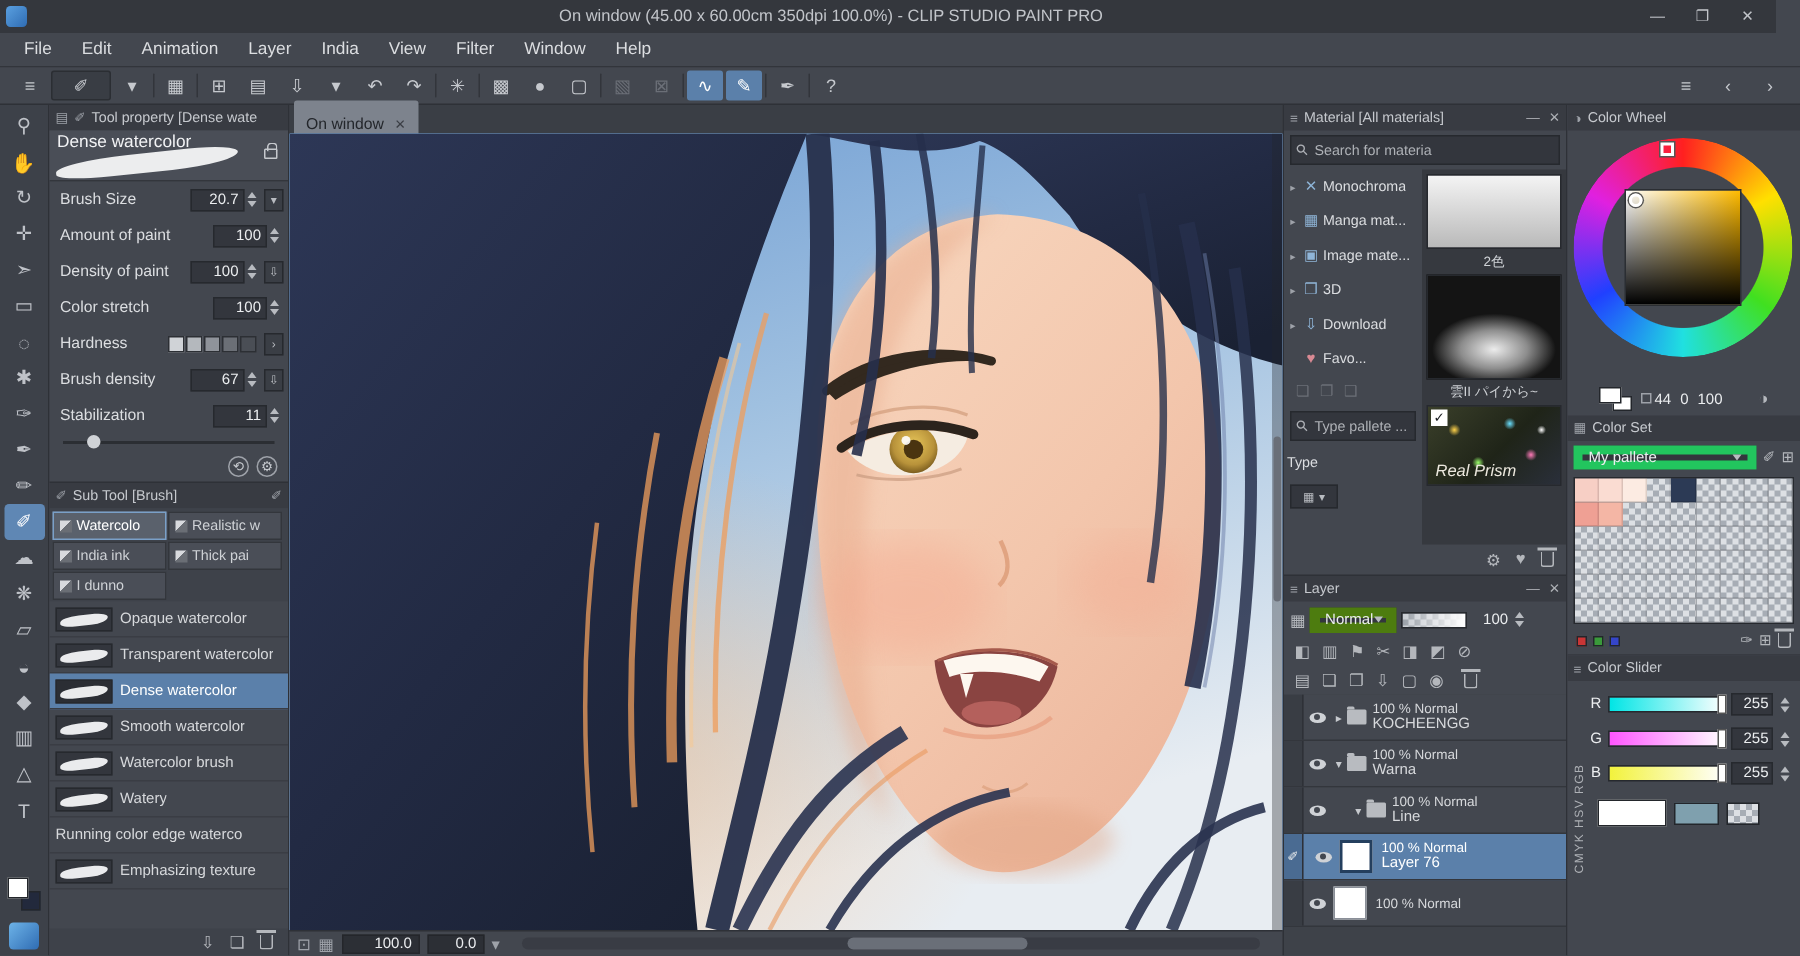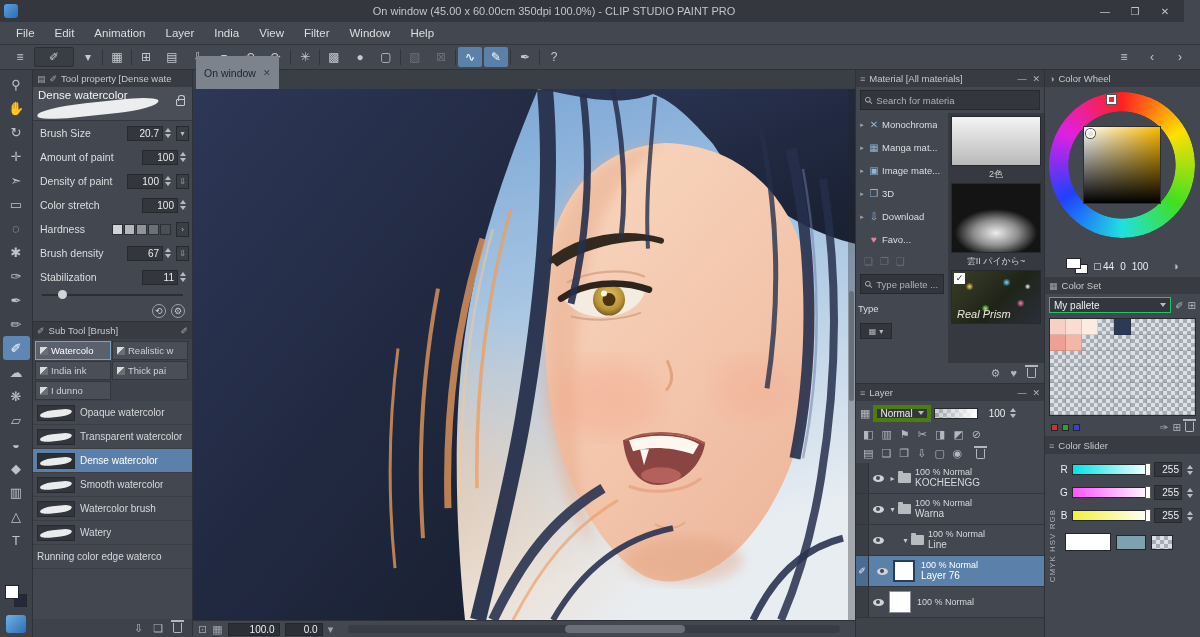--- a/index.html
+++ b/index.html
@@ -73,21 +73,21 @@
 .st-item.sel{background:#5b80aa;color:#fff}
 .st-thumb{width:38px;height:16px;background:#33363d;border:1px solid #26292e;position:relative;overflow:hidden;flex:none}
 .st-thumb .stroke{position:absolute;left:2px;top:4px;width:32px;height:7px;opacity:.95}
 .st-item.sel .st-thumb{background:#2b2e34}
 .st-label{font-size:10px;white-space:nowrap;overflow:hidden}
 #st-foot{height:18px;display:flex;align-items:center;justify-content:flex-end;gap:10px;padding:0 10px;flex:none;background:#3e424a;color:#b4b7bc;font-size:11px}
 
 
 #canvascol{flex:1;display:flex;flex-direction:column;min-width:0}
 #canvas-tabs{height:19px;background:#3a3e45;display:flex;align-items:flex-end;padding-left:3px;flex:none}
-.canvas-tab{height:33px;background:#7d838d;color:#23262b;display:flex;align-items:center;gap:7px;padding:0 8px;font-size:10.5px;border-radius:2px 2px 0 0}
+.canvas-tab{height:22px;background:#7d838d;color:#23262b;display:flex;align-items:flex-end;gap:7px;padding:0 8px;font-size:10.5px;border-radius:2px 2px 0 0}
 .canvas-tab .x{font-size:9px;color:#3a3d44}
 #canvas-wrap{flex:1;position:relative;overflow:hidden;background:#6d9bd2}
 #canvas-wrap svg{position:absolute;inset:0;width:100%;height:100%}
 #vscroll{position:absolute;right:0;top:0;bottom:0;width:7px;background:rgba(35,38,43,.35)}
 #vscroll .thumb{position:absolute;top:38%;height:110px;left:1px;right:1px;background:#6a6f78;border-radius:3px}
 #canvas-status{height:17px;background:#43474f;display:flex;align-items:center;gap:5px;padding:0 5px;border-top:1px solid #2e3137;flex:none}
 .cs-ico{color:#9ea2a9;font-size:11px}
 .cs-field{background:#2c2f35;border:1px solid #24262b;color:#eceef0;font-size:10px;padding:0 4px;height:13px;display:flex;align-items:center;justify-content:flex-end}
 #hscroll{flex:1;height:8px;background:rgba(35,38,43,.3);border-radius:4px;margin:0 10px;position:relative}
 #hscroll .thumb{position:absolute;left:44%;width:120px;top:0;bottom:0;background:#6a6f78;border-radius:4px}
@@ -125,21 +125,21 @@
 .icon-trash{position:relative;width:9px;height:10px;border:1px solid #b4b7bc;border-top:none;border-radius:0 0 2px 2px;display:inline-block}
 .icon-trash::before{content:"";position:absolute;left:-3px;top:-3px;width:13px;height:2px;background:#b4b7bc}
 .icon-folder{width:13px;height:10px;background:#b8bbc0;border-radius:1px;position:relative;display:inline-block;flex:none}
 .icon-folder::before{content:"";position:absolute;left:0;top:-2px;width:5px;height:2px;background:#b8bbc0;border-radius:1px 1px 0 0}
 .icon-eye{width:11px;height:7px;background:#cfd2d6;border-radius:50%;display:inline-block;position:relative}
 .icon-eye::after{content:"";position:absolute;left:3.5px;top:1.5px;width:4px;height:4px;border-radius:50%;background:#43474f}
 
 #layerpanel{flex:1;display:flex;flex-direction:column;min-height:0;border-top:1px solid #2e3137}
 #layer-controls{height:24px;display:flex;align-items:center;gap:3px;padding:0 4px;flex:none}
 .lc-combine{font-size:11px;color:#b4b7bc}
-.lc-blend{width:58px;height:17px;background:#33363d;border:4px solid #4d7c0f;display:flex;align-items:center;justify-content:space-between;padding:0 3px;font-size:10px;color:#eceef0}
+.lc-blend{width:58px;height:17px;background:#33363d;border:7px solid #4d7c0f;display:flex;align-items:center;justify-content:space-between;padding:0 3px;font-size:10px;color:#eceef0}
 .caret{width:0;height:0;border-left:3px solid transparent;border-right:3px solid transparent;border-top:4px solid #b8bbc0}
 .lc-opacity{width:44px;height:11px;border:1px solid #26292e;background:linear-gradient(90deg,rgba(255,255,255,0),#fff),conic-gradient(#9aa0a8 25%,#c8ccd2 0 50%,#9aa0a8 0 75%,#c8ccd2 0);background-size:100% 100%,8px 8px}
 .lc-val{width:24px;text-align:right;font-size:10px;color:#eceef0}
 .layer-iconrow{height:19px;display:flex;align-items:center;gap:8px;padding:0 7px;color:#b4b7bc;font-size:11px;flex:none}
 #layer-list{flex:1;overflow:hidden;background:#3e4249}
 .layer-row{height:31px;display:flex;align-items:center;border-bottom:1px solid #33363c;background:#43474f}
 .layer-row.sel{background:#5b80aa;color:#fff}
 .lr-c1{width:13px;height:100%;background:#393d44;border-right:1px solid #2e3137;display:flex;align-items:center;justify-content:center;font-size:9px;color:#eceef0;flex:none}
 .layer-row.sel .lr-c1{background:#4a6b92}
 .lr-eye{width:18px;display:flex;justify-content:center;flex:none}
@@ -165,21 +165,21 @@
 .sv-marker{position:absolute;left:37px;top:37px;width:9px;height:9px;border-radius:50%;border:2px solid #fff;box-shadow:0 0 0 1px #555}
 #cw-values{height:22px;display:flex;align-items:center;gap:6px;padding:0 21px;flex:none;font-size:10px;color:#eceef0}
 .swpair{position:relative;width:22px;height:16px;flex:none}
 .swpair .a{position:absolute;left:0;top:0;width:15px;height:11px;background:#fff;border:1px solid #23262b;z-index:2}
 .swpair .b{position:absolute;right:0;bottom:0;width:13px;height:10px;background:#fff;border:1px solid #23262b}
 .cw-sq{width:7px;height:7px;border:1px solid #9ea2a9;display:inline-block;margin-right:2px}
 #cw-values .half{margin-left:auto;color:#b4b7bc;font-size:11px}
 
 #colorset{flex:none;display:flex;flex-direction:column}
 .cs-top{height:22px;display:flex;align-items:center;gap:4px;padding:0 4px;flex:none}
-.cs-select{flex:1;height:16px;background:#33363d;border:1px solid #22c55e;font-size:10px;display:flex;align-items:center;justify-content:space-between;padding:0 4px;color:#eceef0}
+.cs-select{flex:1;height:16px;background:#33363d;border:6px solid #22c55e;font-size:10px;display:flex;align-items:center;justify-content:space-between;padding:0 4px;color:#eceef0}
 .cs-tool{color:#b4b7bc;font-size:10px}
 #cs-grid{margin:2px 4px;display:grid;grid-template-columns:repeat(9,1fr);grid-auto-rows:16px;border:1px solid #26292e}
 .cs-cell{background-image:conic-gradient(#a7adb5 25%,#dde0e4 0 50%,#a7adb5 0 75%,#dde0e4 0);background-size:8px 8px;border-right:1px solid rgba(0,0,0,.12);border-bottom:1px solid rgba(0,0,0,.12)}
 .cs-foot{height:18px;display:flex;align-items:center;gap:4px;padding:0 6px;flex:none}
 .mini-sq{width:7px;height:7px;border:1px solid #23262b}
 .cs-foot .sp{flex:1}
 .cs-foot .ic{color:#b4b7bc;font-size:10px}
 
 #colorslider{flex:1;display:flex;min-height:0;border-top:1px solid #383b42;flex-direction:column}
 #cslide-body{flex:1;display:flex;min-height:0}
@@ -473,20 +473,26 @@
                 <i class="stroke"></i>
               </span>
               <span class="st-label">Watery</span>
             </div>
 
             <div class="st-item nothumb">
 
               <span class="st-label">Running color edge waterco</span>
             </div>
 
+            <div class="st-item">
+              <span class="st-thumb">
+                <i class="stroke"></i>
+              </span>
+              <span class="st-label">Emphasizing texture</span>
+            </div>
           </div>
         <div id="st-foot">
           <span>⇩</span>
           <span>❏</span>
           <span class="icon-trash"></span>
         </div>
       </div>
     </div>
 
     <div id="canvascol">

